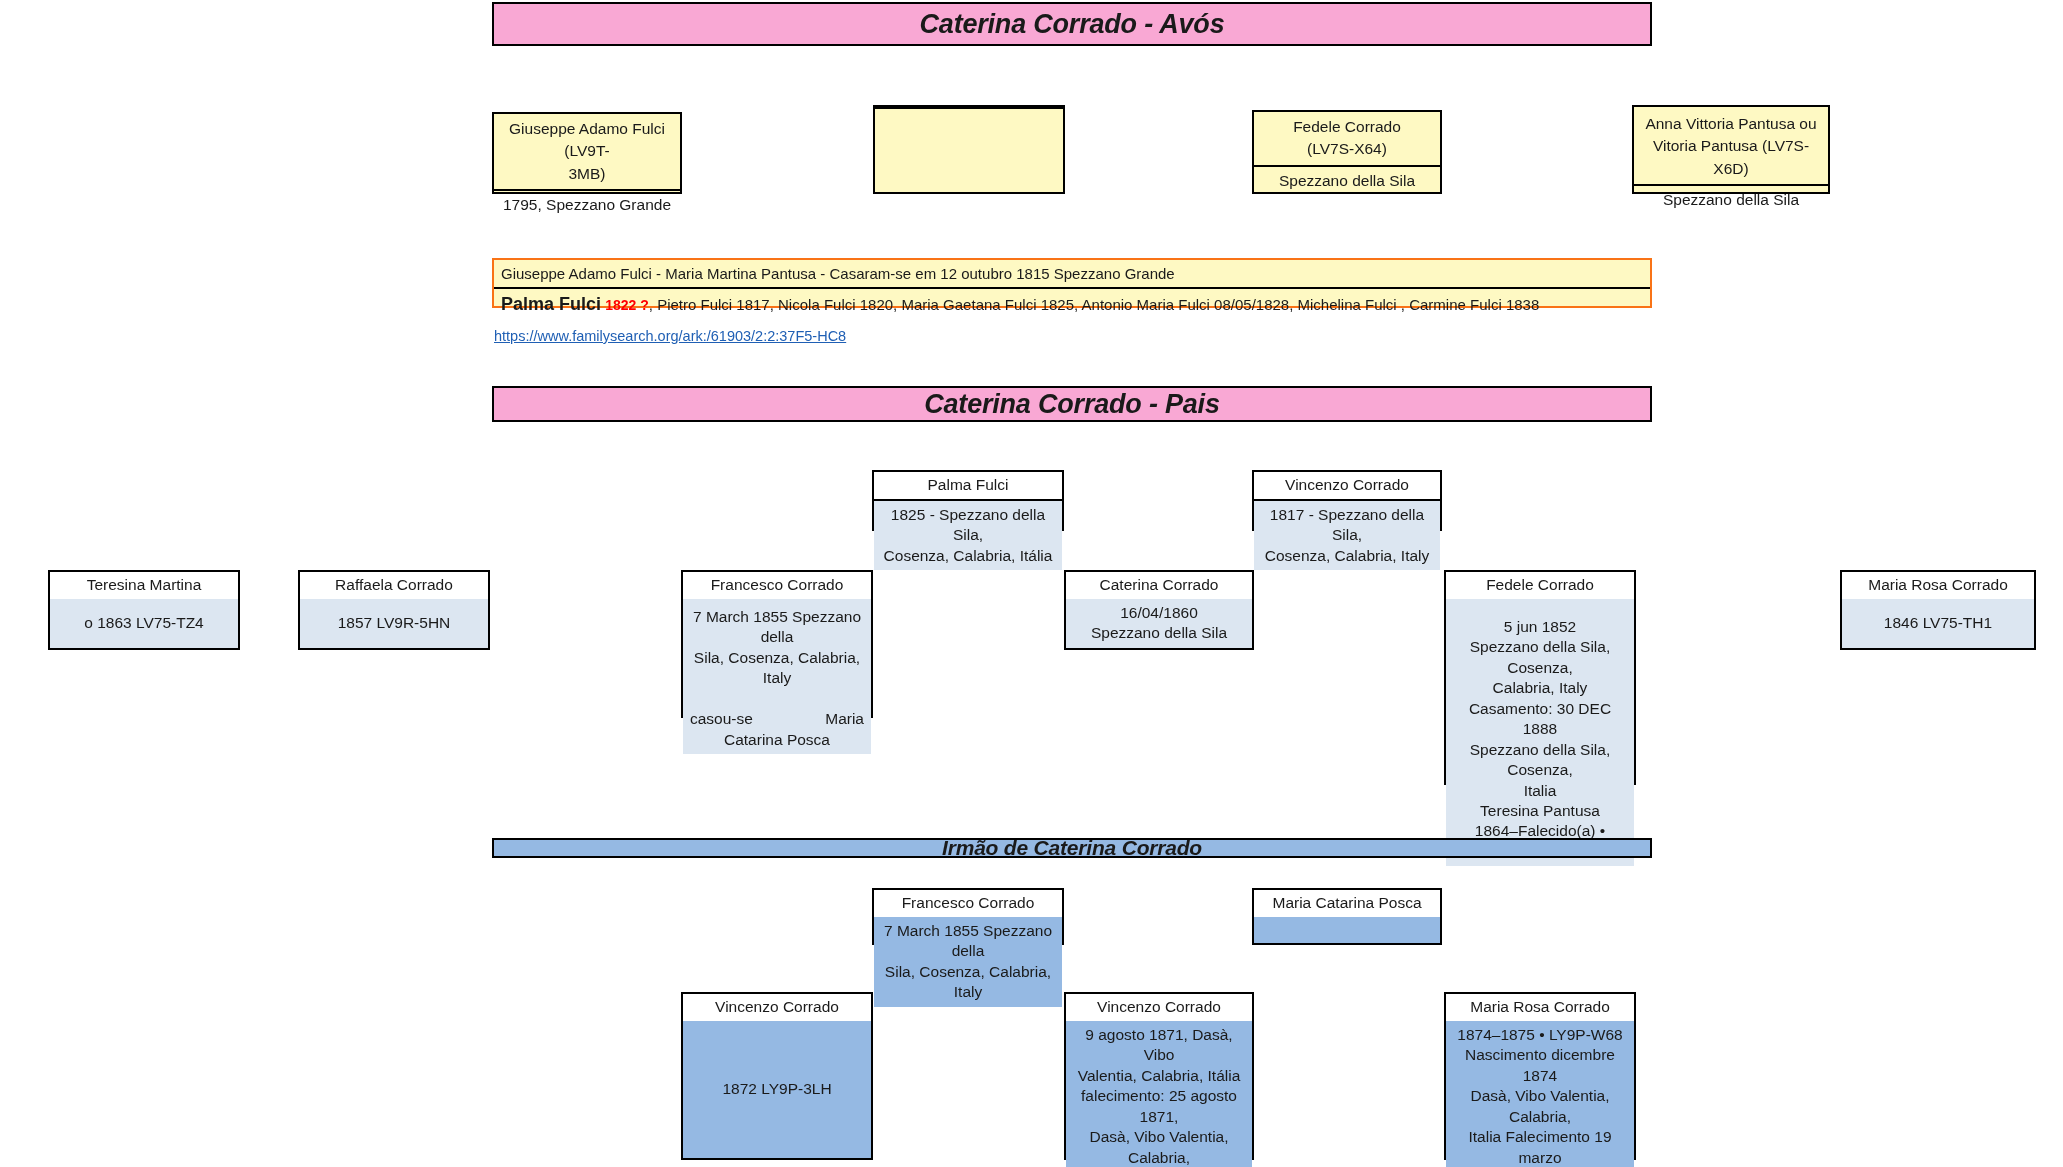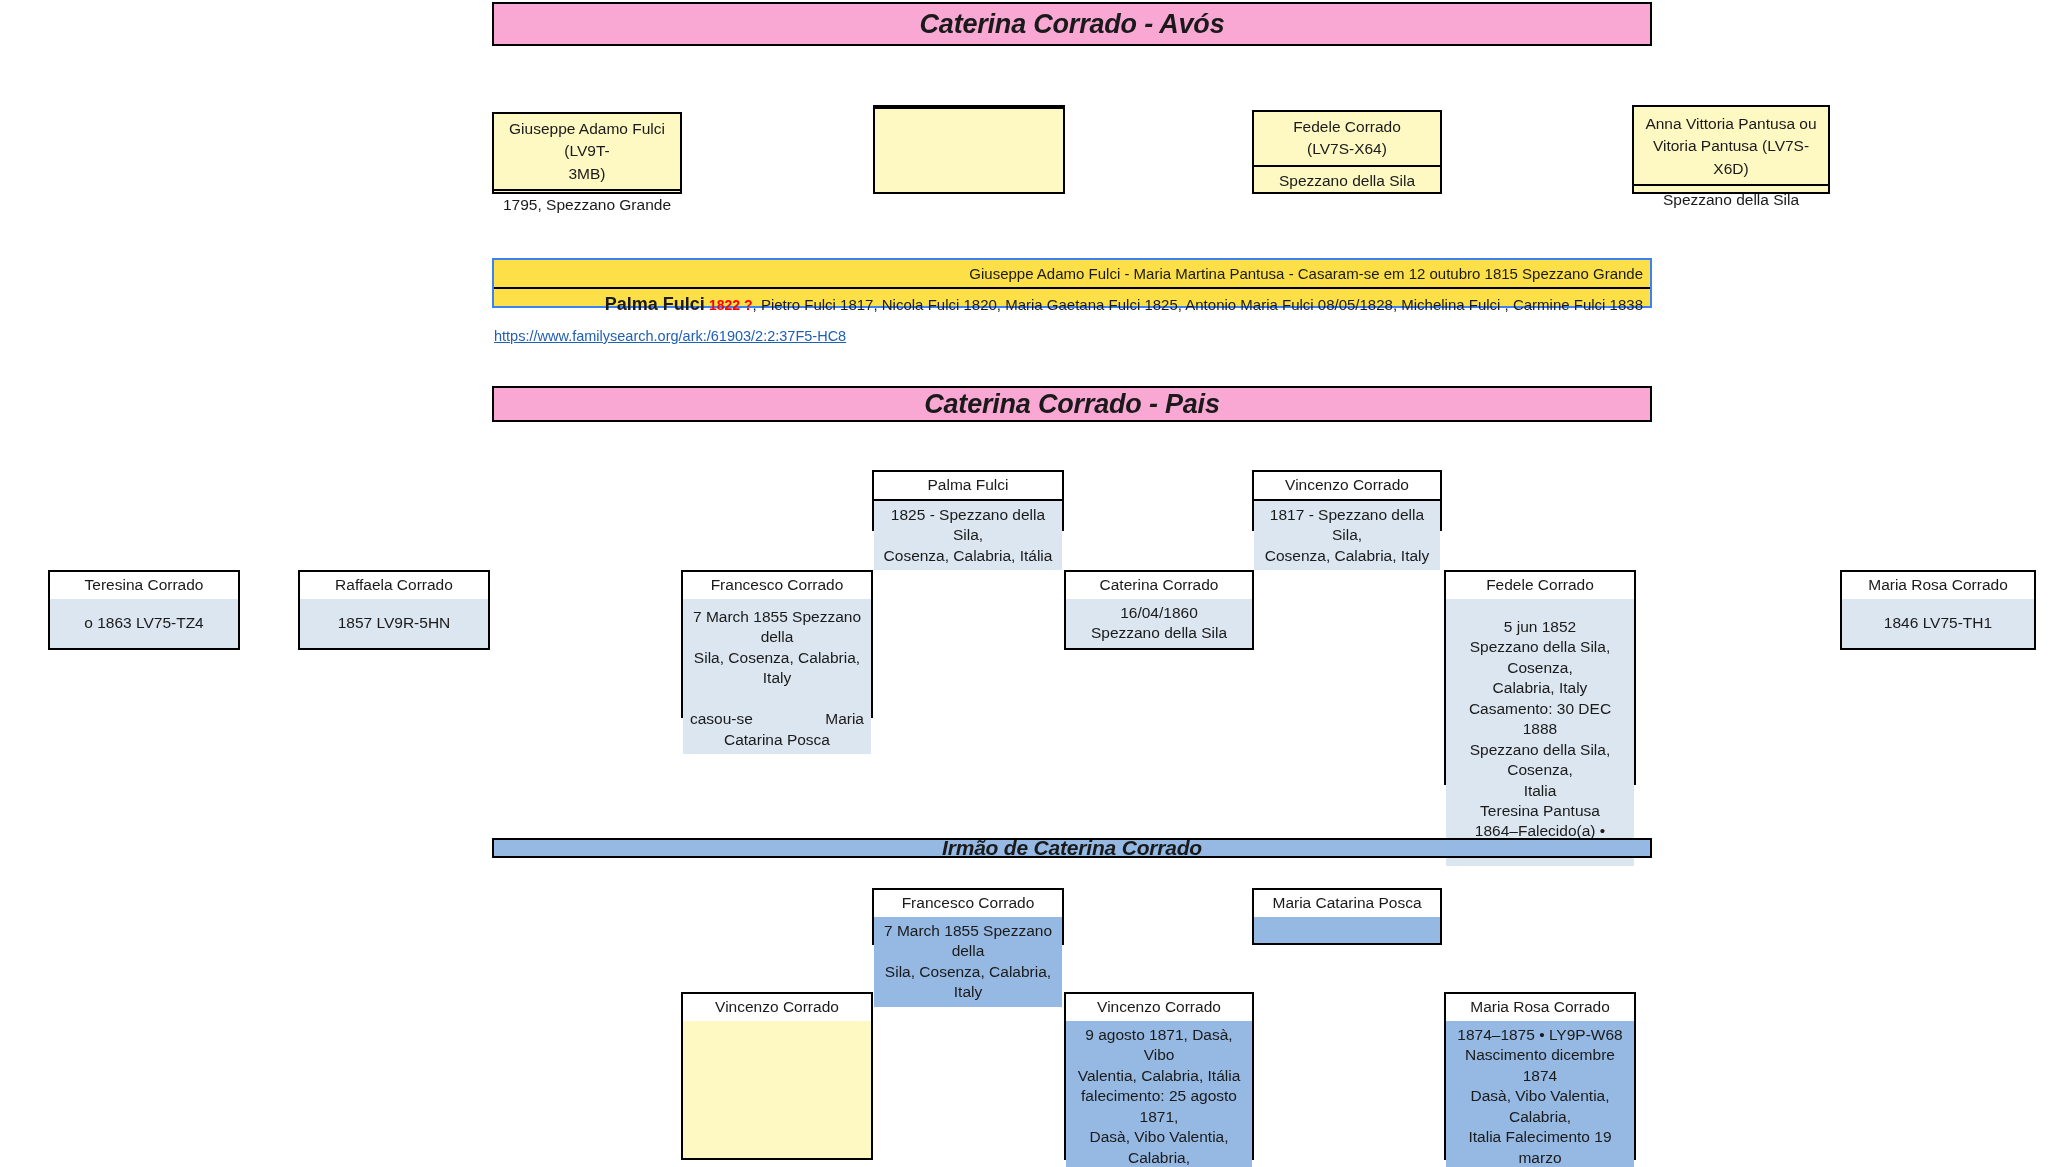--- a/index.html
+++ b/index.html
@@ -90,24 +90,23 @@
     font-size: 15.5px;
     line-height: 1.4;
     padding: 3px 4px;
     min-height: 24px;
     box-sizing: border-box;
   }
 
   
   .info-table {
     position: absolute;
-    border: 2px solid #3b82f6;
-    box-sizing: border-box;
-    background: #fde047;
-    text-align: right;
+    border: 2px solid #f97316;
+    box-sizing: border-box;
+    background: #fef9c3;
   }
   .info-row {
     padding: 3px 7px;
     font-size: 15px;
     line-height: 1.4;
     box-sizing: border-box;
   }
   .info-row.first { border-bottom: 2px solid #000000; }
   .info-row.second { font-size: 15px; }
   .info-row .lead {
@@ -200,21 +199,21 @@
 
 <div class="card" style="left:1252px; top:470px; width:190px; height:61px;">
   <div class="hdr divider">Vincenzo Corrado</div>
   <div class="body fill-light">
     <div>1817 - Spezzano della Sila,</div>
     <div>Cosenza, Calabria, Italy</div>
   </div>
 </div>
 
 <div class="card" style="left:48px; top:570px; width:192px; height:80px;">
-  <div class="hdr">Teresina Corrado</div>
+  <div class="hdr">Teresina Martina</div>
   <div class="body fill-light">
     <div>o 1863  LV75-TZ4</div>
   </div>
 </div>
 
 <div class="card" style="left:298px; top:570px; width:192px; height:80px;">
   <div class="hdr">Raffaela Corrado</div>
   <div class="body fill-light">
     <div>1857   LV9R-5HN</div>
   </div>
@@ -275,20 +274,23 @@
   </div>
 </div>
 
 <div class="card" style="left:1252px; top:888px; width:190px; height:57px;">
   <div class="hdr">Maria Catarina Posca</div>
   <div class="body fill-dark"></div>
 </div>
 
 <div class="card" style="left:681px; top:992px; width:192px; height:168px;">
   <div class="hdr">Vincenzo Corrado</div>
+  <div class="body fill-dark">
+    <div>1872  LY9P-3LH</div>
+  </div>
 </div>
 
 <div class="card" style="left:1064px; top:992px; width:190px; height:168px;">
   <div class="hdr">Vincenzo Corrado</div>
   <div class="body fill-dark">
     <div>9 agosto 1871, Dasà, Vibo</div>
     <div>Valentia, Calabria, Itália</div>
     <div>falecimento: 25 agosto 1871,</div>
     <div>Dasà, Vibo Valentia, Calabria,</div>
 

